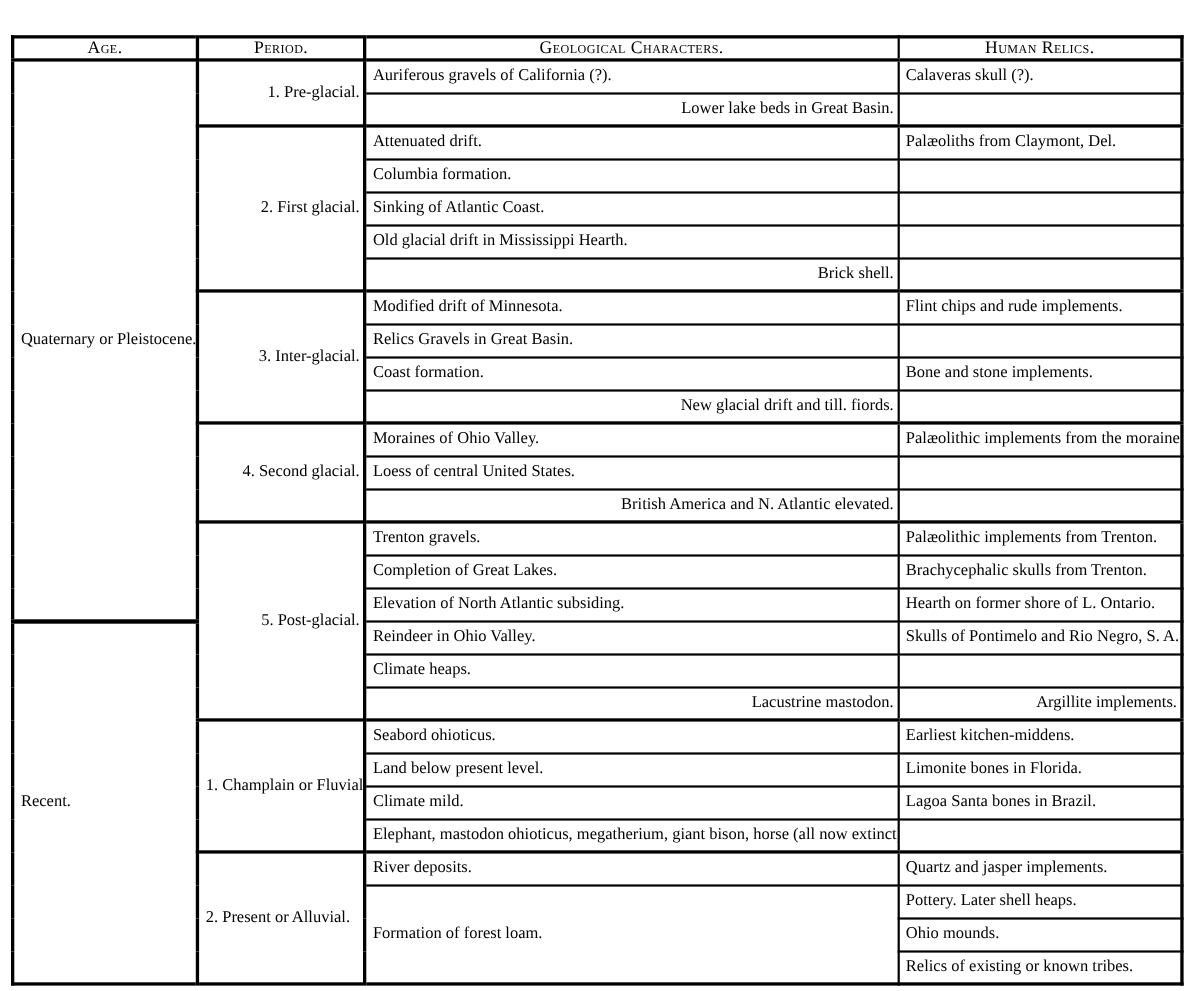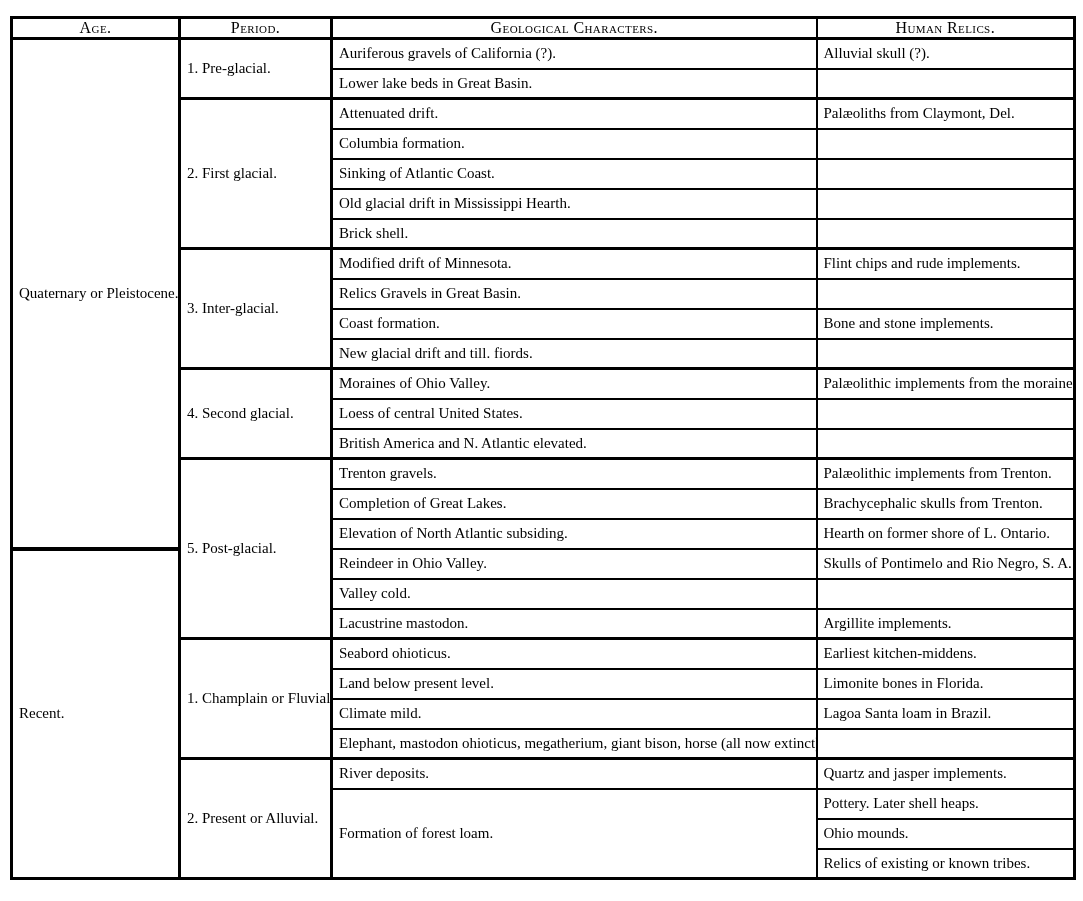--- a/index.html
+++ b/index.html
@@ -5,21 +5,21 @@
   * { box-sizing: border-box; }
   html, body { margin: 0; padding: 0; }
   body {
     width: 1083px; height: 901px;
     background: #ffffff;
     color: #000000;
     font-family: "Liberation Serif", serif;
   }
   .sheet { position: relative; width: 1083px; height: 901px; overflow: hidden; }
   table.geo-table {
-    position: absolute; left: 10px; top: 16px;
+    position: absolute; left: 10px; top: 32px;
     width: 1063px;
     border-collapse: collapse;
     table-layout: fixed;
     border: 3px solid #000;
   }
   th, td {
     border: 2px solid #000;
     font-size: 15px;
     font-weight: normal;
     text-align: left;
@@ -34,21 +34,21 @@
     font-variant: small-caps;
     font-size: 16px;
     letter-spacing: 0.4px;
     border-bottom-width: 3px;
     padding: 0 2px;
   }
   tbody td { height: 30px; }
   
   .sep-strong { border-right-width: 3px; }
   
-  .pe { border-bottom-width: 3px; }
+  .pe { border-bottom-width: 3px; text-align: right; }
   
   .age-div { border-bottom-width: 4px; }
 </style>
 </head>
 <body>
 
 <div class="sheet">
   <table class="geo-table">
     <colgroup>
       <col style="width:168px">
@@ -62,21 +62,21 @@
         <th class="sep-strong">Period.</th>
         <th>Geological Characters.</th>
         <th>Human Relics.</th>
       </tr>
     </thead>
     <tbody>
       <tr>
         <td rowspan="17" class="sep-strong age-div">Quaternary or Pleistocene.</td>
         <td rowspan="2" class="sep-strong pe">1. Pre-glacial.</td>
         <td>Auriferous gravels of California (?).</td>
-        <td>Alluvial skull (?).</td>
+        <td>Calaveras skull (?).</td>
       </tr>
       <tr>
         <td class="pe">Lower lake beds in Great Basin.</td>
         <td class="pe"></td>
       </tr>
       <tr>
         <td rowspan="5" class="sep-strong pe">2. First glacial.</td>
         <td>Attenuated drift.</td>
         <td>Palæoliths from Claymont, Del.</td>
       </tr>
@@ -138,39 +138,39 @@
       <tr>
         <td>Elevation of North Atlantic subsiding.</td>
         <td>Hearth on former shore of L. Ontario.</td>
       </tr>
       <tr>
         <td rowspan="11" class="sep-strong">Recent.</td>
         <td>Reindeer in Ohio Valley.</td>
         <td>Skulls of Pontimelo and Rio Negro, S. A.</td>
       </tr>
       <tr>
-        <td>Valley cold.</td>
+        <td>Climate heaps.</td>
         <td></td>
       </tr>
       <tr>
         <td class="pe">Lacustrine mastodon.</td>
         <td class="pe">Argillite implements.</td>
       </tr>
       <tr>
         <td rowspan="4" class="sep-strong pe">1. Champlain or Fluvial.</td>
         <td>Seabord ohioticus.</td>
         <td>Earliest kitchen-middens.</td>
       </tr>
       <tr>
         <td>Land below present level.</td>
         <td>Limonite bones in Florida.</td>
       </tr>
       <tr>
         <td>Climate mild.</td>
-        <td>Lagoa Santa loam in Brazil.</td>
+        <td>Lagoa Santa bones in Brazil.</td>
       </tr>
       <tr>
         <td class="pe">Elephant, mastodon ohioticus, megatherium, giant bison, horse (all now extinct).</td>
         <td class="pe"></td>
       </tr>
       <tr>
         <td rowspan="4" class="sep-strong">2. Present or Alluvial.</td>
         <td>River deposits.</td>
         <td>Quartz and jasper implements.</td>
       </tr>

